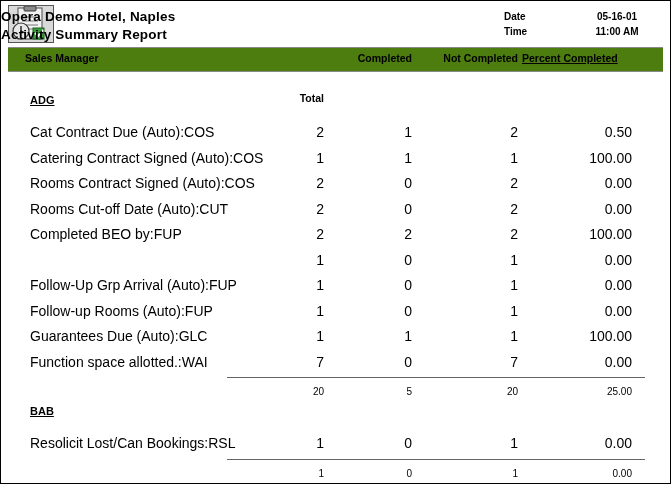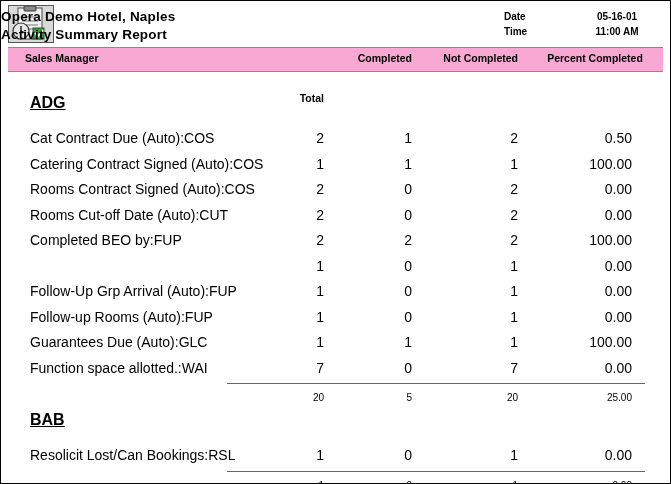--- a/index.html
+++ b/index.html
@@ -73,45 +73,45 @@
   .meta-value {
     width: 62px;
     text-align: center;
   }
 
   
   .colhead {
     position: relative;
     margin: 0 7px;
     height: 23px;
-    background: #f9a8d4;
+    background: #4d7c0f;
     border-top: 1px solid #8a8a8a;
     border-bottom: 1px solid #8a8a8a;
     padding-left: 48px;
   }
   .colhead .cell {
     position: absolute;
     top: 4px;
     font-size: 10.5px;
     font-weight: bold;
     color: #000;
   }
   .c-sm    { left: 17px; }
   .c-total { left: 250px; width: 66px; text-align: right; margin-top: 40px; }
   .c-comp  { left: 322px; width: 82px; text-align: right; }
   .c-not   { left: 410px; width: 100px; text-align: right; }
-  .c-pct   { left: 532px; width: 110px; text-align: center; }
+  .c-pct   { left: 514px; width: 110px; text-align: left; text-decoration: underline; }
 
   
   .body {
     position: relative;
     padding: 0 7px;
   }
   .group-label {
-    font-size: 16px;
+    font-size: 11px;
     font-weight: bold;
     color: #000;
     text-decoration: underline;
     margin-left: 22px;
   }
   .spacer-22 { height: 22px; }
   .spacer-12 { height: 12px; }
 
   .row {
     position: relative;

